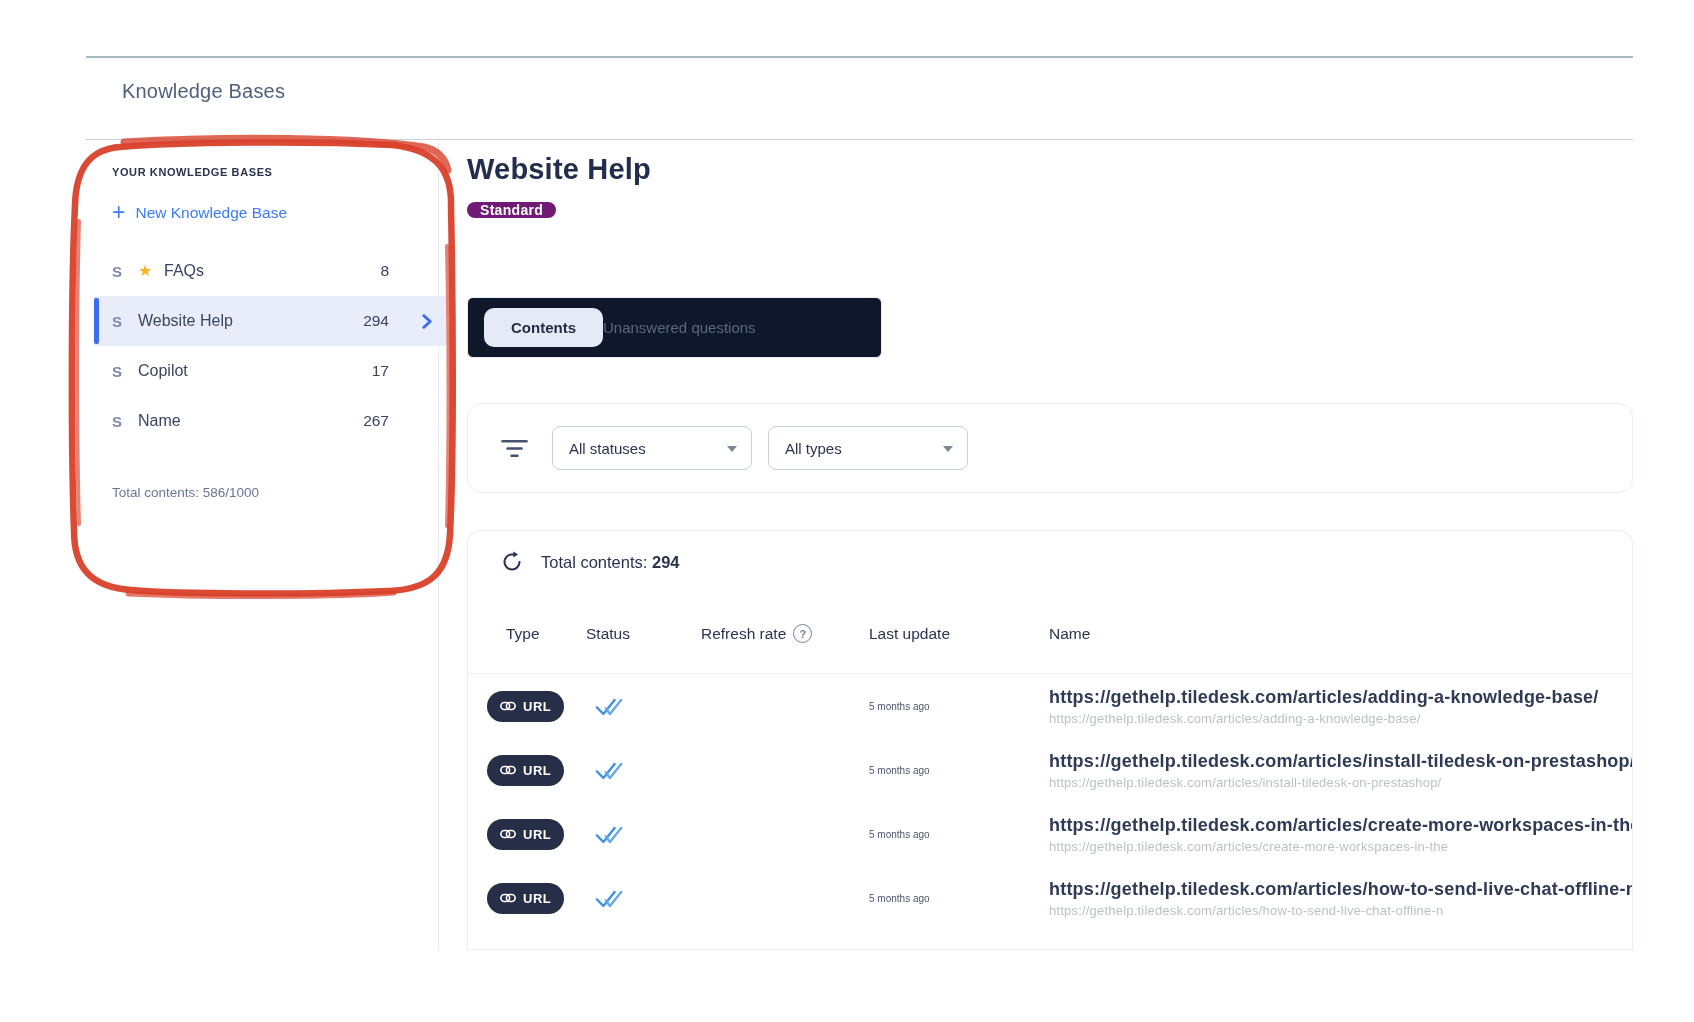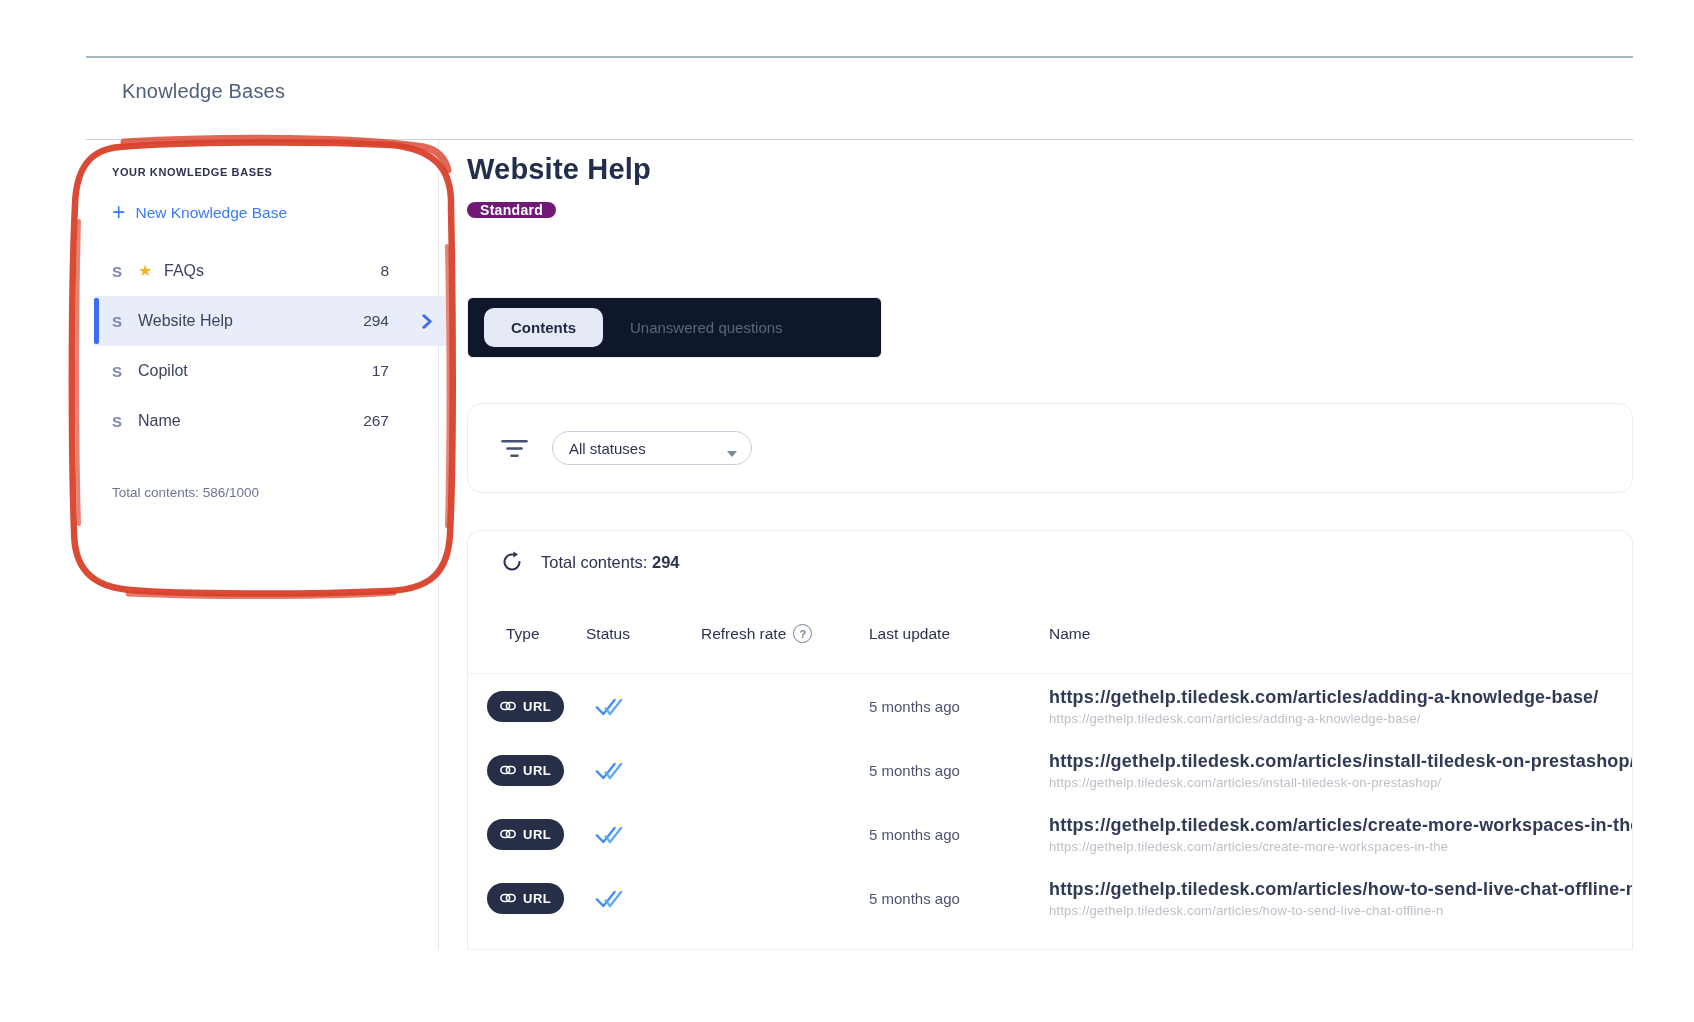--- a/index.html
+++ b/index.html
@@ -45,26 +45,26 @@
     padding:0 13px;border-radius:12px;background:#701a75;color:#fff;font-size:14px;font-weight:700;letter-spacing:.3px}
   .agent-line{position:absolute;left:0;top:98px;display:flex;align-items:center;gap:8px;font-size:14.5px;color:#2b3350}
   .agent-line .prefix{font-weight:500}
   .agent-line .bot{line-height:0;margin-left:6px}
   .agent-line .agent{font-weight:700}
 
   .tabs-card{position:absolute;left:0;top:157px;width:413px;height:59px;border:1px solid #e9edf5;border-radius:6px;
     display:flex;align-items:center;background:#0f172a}
   .tab{font-size:15px;cursor:pointer}
   .tab.active{margin-left:16px;padding:11px 27px;border-radius:10px;background:#e6eaf7;color:#1f2940;font-weight:700}
-  .tab.plain{margin-left:27px;color:#5a6780}
+  .tab.plain{color:#5a6780}
 
   .filter-card{position:absolute;left:0;top:263px;width:1166px;height:90px;border:1px solid #e9edf5;border-radius:14px;
     display:flex;align-items:center;background:#fff;box-sizing:border-box}
   .filter-icon{margin-left:33px;line-height:0;cursor:pointer}
-  .select{position:relative;display:flex;align-items:center;height:34px;width:200px;border:1px solid #c9cfdb;border-radius:17px;
+  .select{position:relative;display:flex;align-items:center;height:44px;width:200px;border:1px solid #c9cfdb;border-radius:8px;
     margin-left:24px;padding:0 16px;box-sizing:border-box;font-size:15px;color:#2b3350;cursor:pointer}
   .select + .select{margin-left:16px}
   .caret{position:absolute;right:14px;top:19px;width:0;height:0;border-left:5.5px solid transparent;
     border-right:5.5px solid transparent;border-top:6.5px solid #7c8699}
 
   .list-card{position:absolute;left:0;top:390px;width:1166px;height:420px;border:1px solid #e9edf5;border-bottom:1px solid #eef1f5;
     border-radius:14px 14px 0 0;background:#fff;box-sizing:border-box;overflow:hidden}
   .total-row{position:absolute;left:33px;top:20px;display:flex;align-items:center;gap:18px}
   .refresh-btn{line-height:0;cursor:pointer}
   .total-text{font-size:16.5px;color:#2b3350}
@@ -75,21 +75,21 @@
   .thead .h-type{padding-left:19px}
   .h-refresh{display:flex;align-items:center;gap:7px}
   .qmark{display:inline-flex;align-items:center;justify-content:center;width:17px;height:17px;border:1.4px solid #77819c;
     border-radius:50%;font-size:11px;font-weight:700;color:#77819c;cursor:pointer}
   .head-divider{position:absolute;left:0;top:142px;width:100%;height:1px;background:#edf0f5}
   .tbody{position:absolute;left:0;top:143px;width:100%}
   .trow{height:64px;cursor:pointer}
   .pill{display:inline-flex;align-items:center;gap:7px;height:31px;padding:0 13px;border-radius:16px;background:#272e48}
   .pill .pill-txt{color:#fff;font-size:13px;font-weight:700;letter-spacing:.5px}
   .c-status{line-height:0;padding-left:9px}
-  .c-update{font-size:15px;color:#4b5570}
+  .c-update{font-size:10px;color:#4b5570}
   .c-name{overflow:hidden}
   .n-title{font-size:18px;font-weight:600;color:#2f3a55;white-space:nowrap;overflow:hidden;letter-spacing:.2px}
   .n-sub{font-size:13px;color:#bcc1c9;white-space:nowrap;overflow:hidden;margin-top:3px;letter-spacing:.2px}
 </style>
 </head>
 <body>
 
 <div class="abs hairline-top"></div>
 <div class="abs page-title">Knowledge Bases</div>
 <div class="abs header-divider"></div>
@@ -163,20 +163,24 @@
   <div class="filter-card">
     <span class="filter-icon">
       <svg width="27" height="19" viewBox="0 0 27 19" fill="none" stroke="#46536e" stroke-width="2.5" stroke-linecap="round">
         <path d="M1.5 2.2 H25.5"></path>
           <path d="M6.5 9.5 H20.5"></path>
           <path d="M10.5 16.8 H16.5"></path>
       </svg>
     </span>
     <div class="select">
       <span>All statuses</span>
+      <span class="caret"></span>
+    </div>
+    <div class="select">
+      <span>All types</span>
       <span class="caret"></span>
     </div>
   </div>
 
   <div class="list-card">
     <div class="total-row">
       <span class="refresh-btn">
         <svg width="22" height="22" viewBox="0 0 22 22" fill="none">
           <path d="M18.5 11 A7.5 7.5 0 1 1 11 3.5 L13.2 3.5" stroke="#2b3350" stroke-width="2.1" stroke-linecap="round"></path>
           <path d="M12.4 0.6 L17 3.5 L12.4 6.4 Z" fill="#2b3350"></path>

